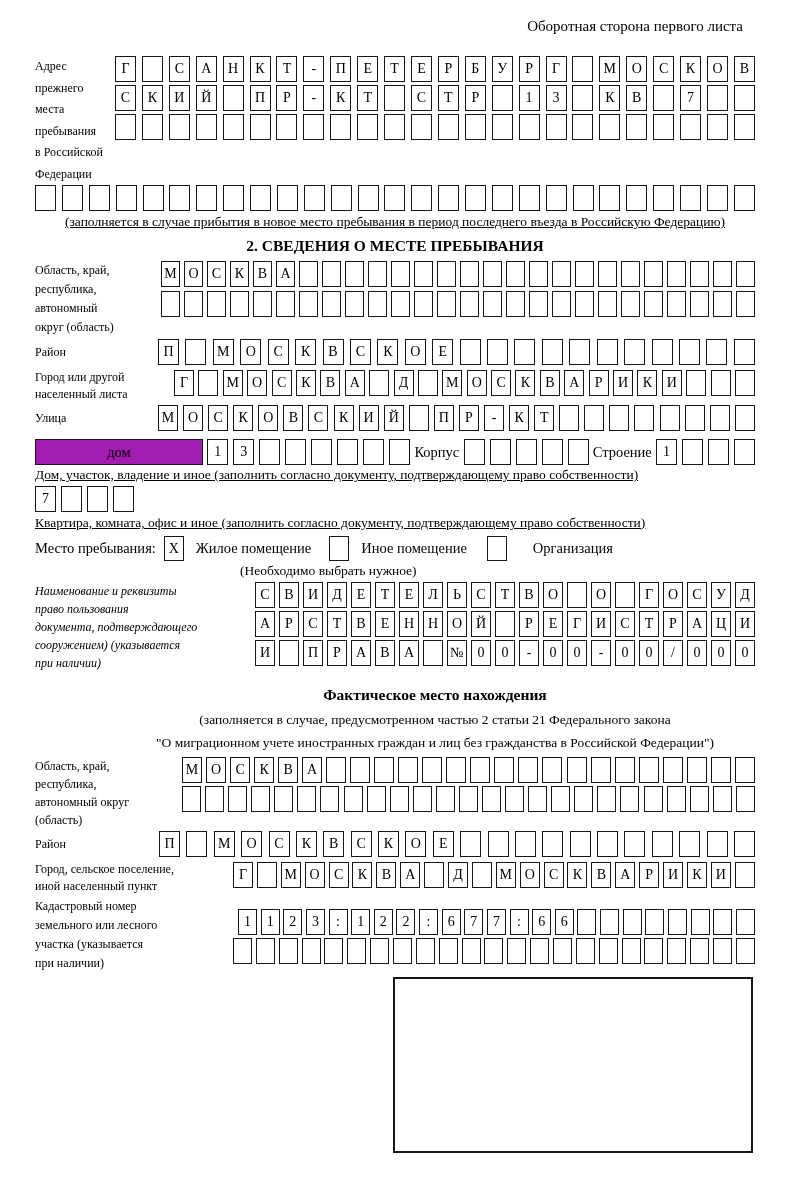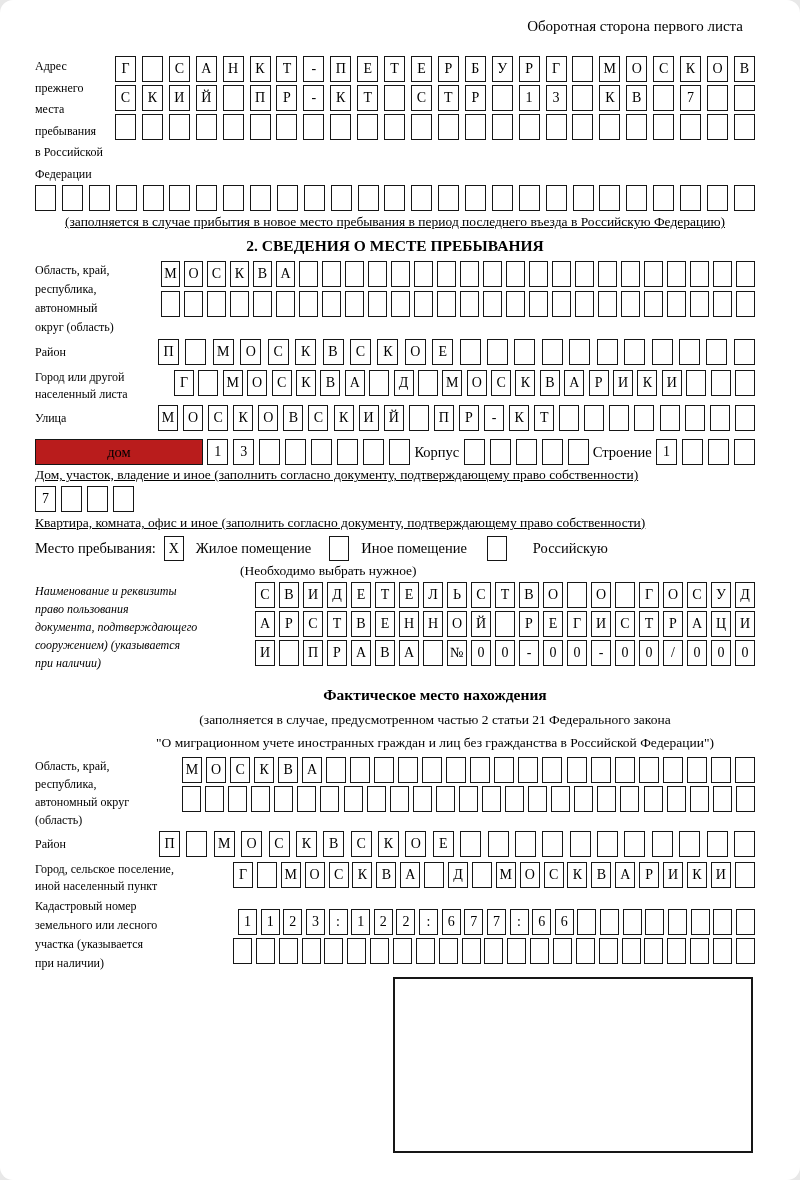--- a/index.html
+++ b/index.html
@@ -1,21 +1,20 @@
 <!DOCTYPE html>
 <html><head>
 <meta charset="utf-8">
 <style>
   html,body{margin:0;padding:0;background:#e8e8e8;}
   .sheet{
     position:relative;width:800px;height:1180px;background:#ffffff;
     font-family:"Liberation Serif","DejaVu Serif",serif;color:#000;
     overflow:hidden;box-sizing:border-box;
     padding:18px 45px 0 35px;
-    border-radius:13px;
   }
   .header-note{text-align:right;font-size:15px;margin-right:12px;height:18px;}
   
   .frow{display:flex;align-items:flex-start;}
   .flabel{font-size:12px;flex:none;}
   .rows{flex:1;min-width:0;}
   .cells{display:flex;justify-content:space-between;margin-bottom:3px;}
   .cell{
     box-sizing:border-box;flex:none;width:21px;height:26px;
     border:1.8px solid #161616;display:flex;align-items:center;justify-content:center;
@@ -37,21 +36,21 @@
   .caption{font-size:13.5px;text-decoration:underline;}
   .center{text-align:center;}
   .sec-title{font-size:15.5px;font-weight:bold;text-align:center;margin:7px 0 6px 0;}
   .mt2{margin-top:2px;} .mt3{margin-top:3px;} .mt4{margin-top:4px;}
   
   .house-row{display:flex;justify-content:space-between;align-items:flex-start;margin-top:5px;}
   .apt-row{display:flex;align-items:flex-start;margin-top:3px;}
   .cellgroup{display:flex;gap:5px;}
   .bigbox{
     box-sizing:border-box;height:26px;border:1.8px solid #161616;
-    display:flex;align-items:center;justify-content:center;font-size:14.5px;background:#b91c1c;flex:none;
+    display:flex;align-items:center;justify-content:center;font-size:14.5px;background:#a21caf;flex:none;
   }
   .bb168{width:168px;} .bb200{width:200px;margin-right:8px;}
   .inline-label{font-size:14.5px;line-height:26px;white-space:nowrap;}
   
   .stay-row{display:flex;align-items:center;margin-top:5px;}
   .stay-label{font-size:14.5px;}
   .chk{
     box-sizing:border-box;width:20px;height:25px;border:1.8px solid #161616;
     display:flex;align-items:center;justify-content:center;font-size:14px;flex:none;background:#fff;
   }
@@ -393,21 +392,21 @@
   </div>
   <div class="caption mt3">Квартира, комната, офис и иное (заполнить согласно документу, подтверждающему право собственности)</div>
 
   <div class="stay-row">
     <span class="stay-label">Место пребывания:</span>
     <span class="chk m1">X</span>
     <span class="opt-label m2">Жилое помещение</span>
     <span class="chk m3"></span>
     <span class="opt-label m4">Иное помещение</span>
     <span class="chk m5"></span>
-    <span class="opt-label m6">Российскую</span>
+    <span class="opt-label m6">Организация</span>
   </div>
   <div class="hint">(Необходимо выбрать нужное)</div>
 
   <div class="frow mt3">
     <div class="flabel lw220">
         <span class="line">Наименование и реквизиты</span>
         <span class="line">право пользования</span>
         <span class="line">документа, подтверждающего</span>
         <span class="line">сооружением) (указывается</span>
         <span class="line">при наличии)</span>

